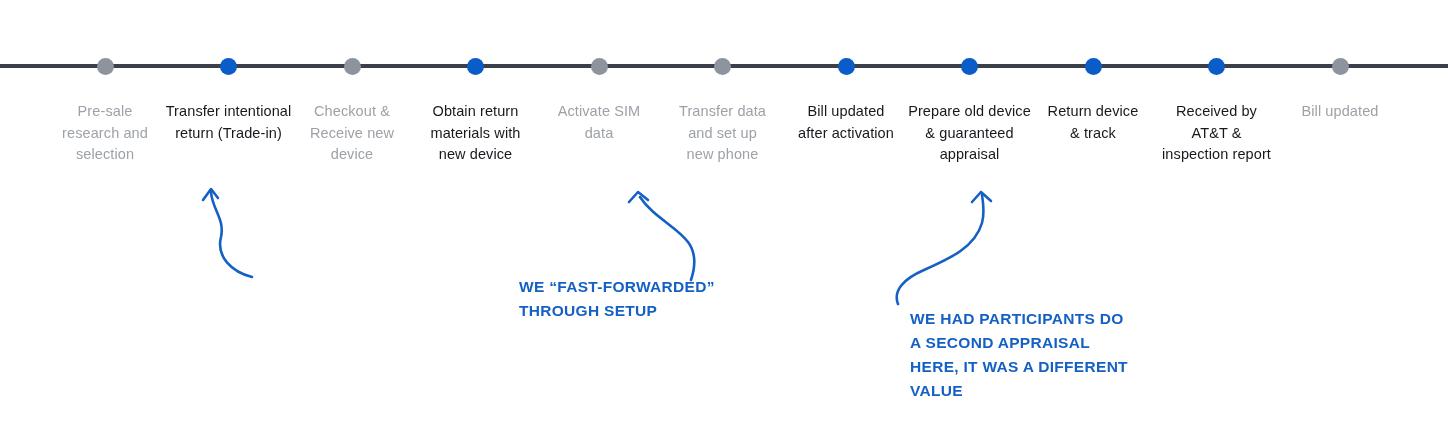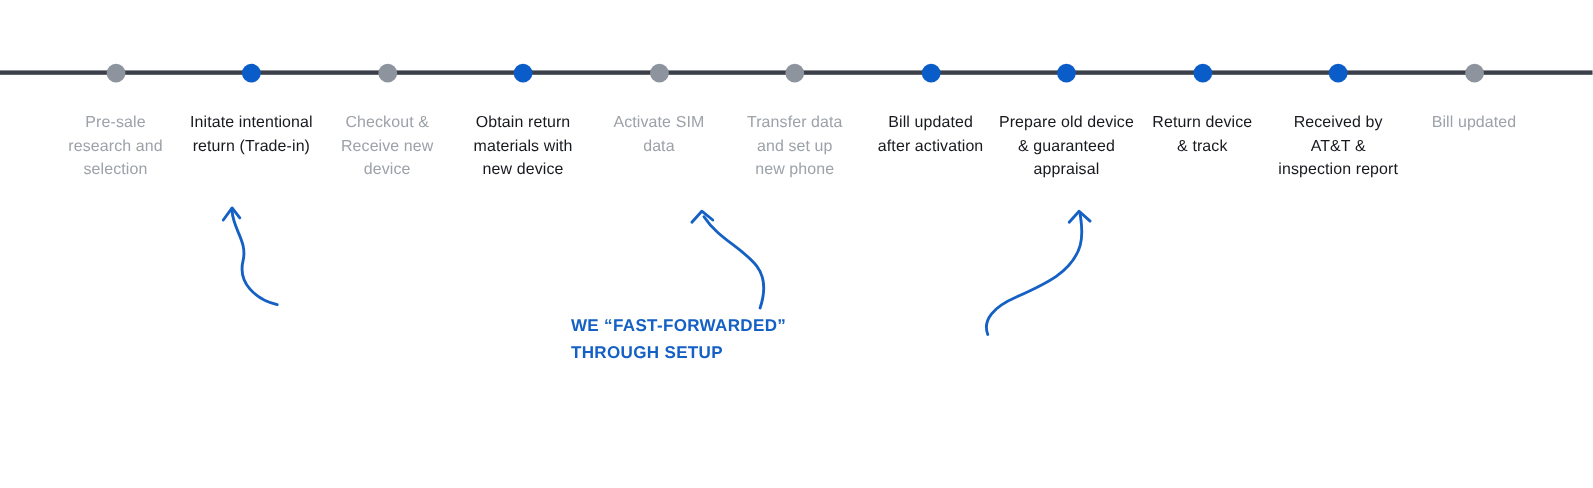--- a/index.html
+++ b/index.html
@@ -77,21 +77,21 @@
   <div id="milestones">
   <div class="milestone inactive" style="left: 105px;">
     <div class="dot"></div>
     <div class="label">Pre-sale
 research and
 selection</div>
   </div>
 
   <div class="milestone active" style="left: 228.5px;">
     <div class="dot"></div>
-    <div class="label">Initate intentional
+    <div class="label">Transfer intentional
 return (Trade-in)</div>
   </div>
 
   <div class="milestone inactive" style="left: 352px;">
     <div class="dot"></div>
     <div class="label">Checkout &amp;
 Receive new
 device</div>
   </div>
 
@@ -156,17 +156,21 @@
       <path d="M 691 280 C 695 268, 697 254, 688 242 C 676 226, 653 217, 640 197"></path>
       <path d="M 629 202 L 638 192 L 648 200"></path>
     </g>
     <g>
       <path d="M 898 304 C 893 291, 903 279, 924 270 C 951 258, 975 247, 982 223 C 985 212, 983 202, 982 195"></path>
       <path d="M 972 202 L 981 192 L 991 201"></path>
     </g>
   </svg>
 
 
-  <div class="note" style="left:519px; top:285px;">WE “FAST-FORWARDED”
+  <div class="note" style="left:519px; top:275px;">WE “FAST-FORWARDED”
 THROUGH SETUP</div>
 
+  <div class="note" style="left:910px; top:307px;">WE HAD PARTICIPANTS DO
+A SECOND  APPRAISAL
+HERE, IT WAS A DIFFERENT
+VALUE</div>
 
 </div>
 
 </body></html>

